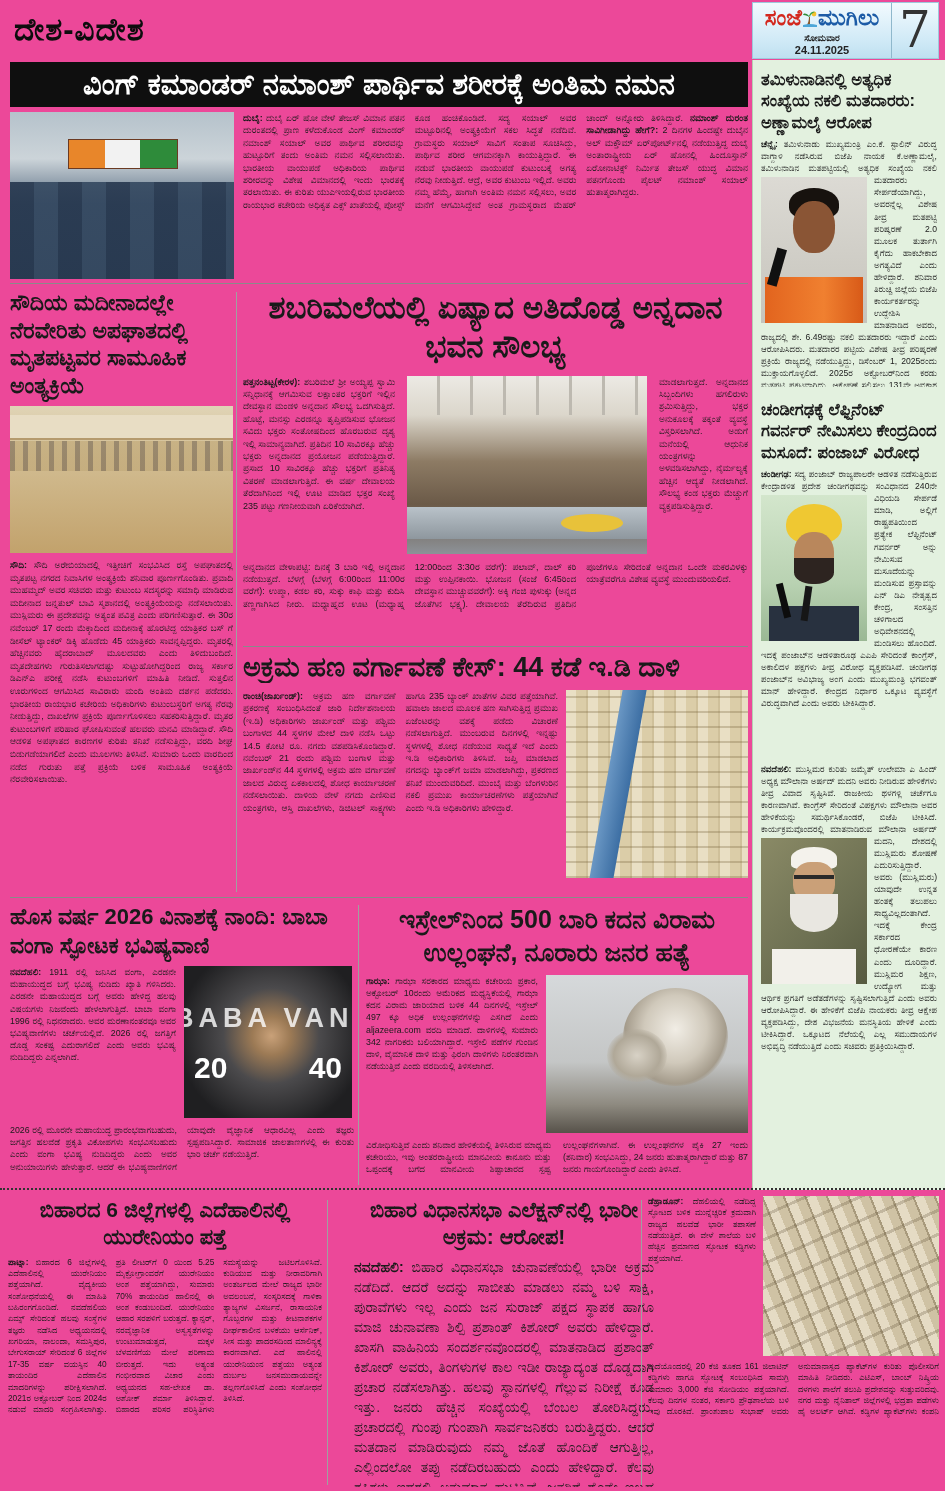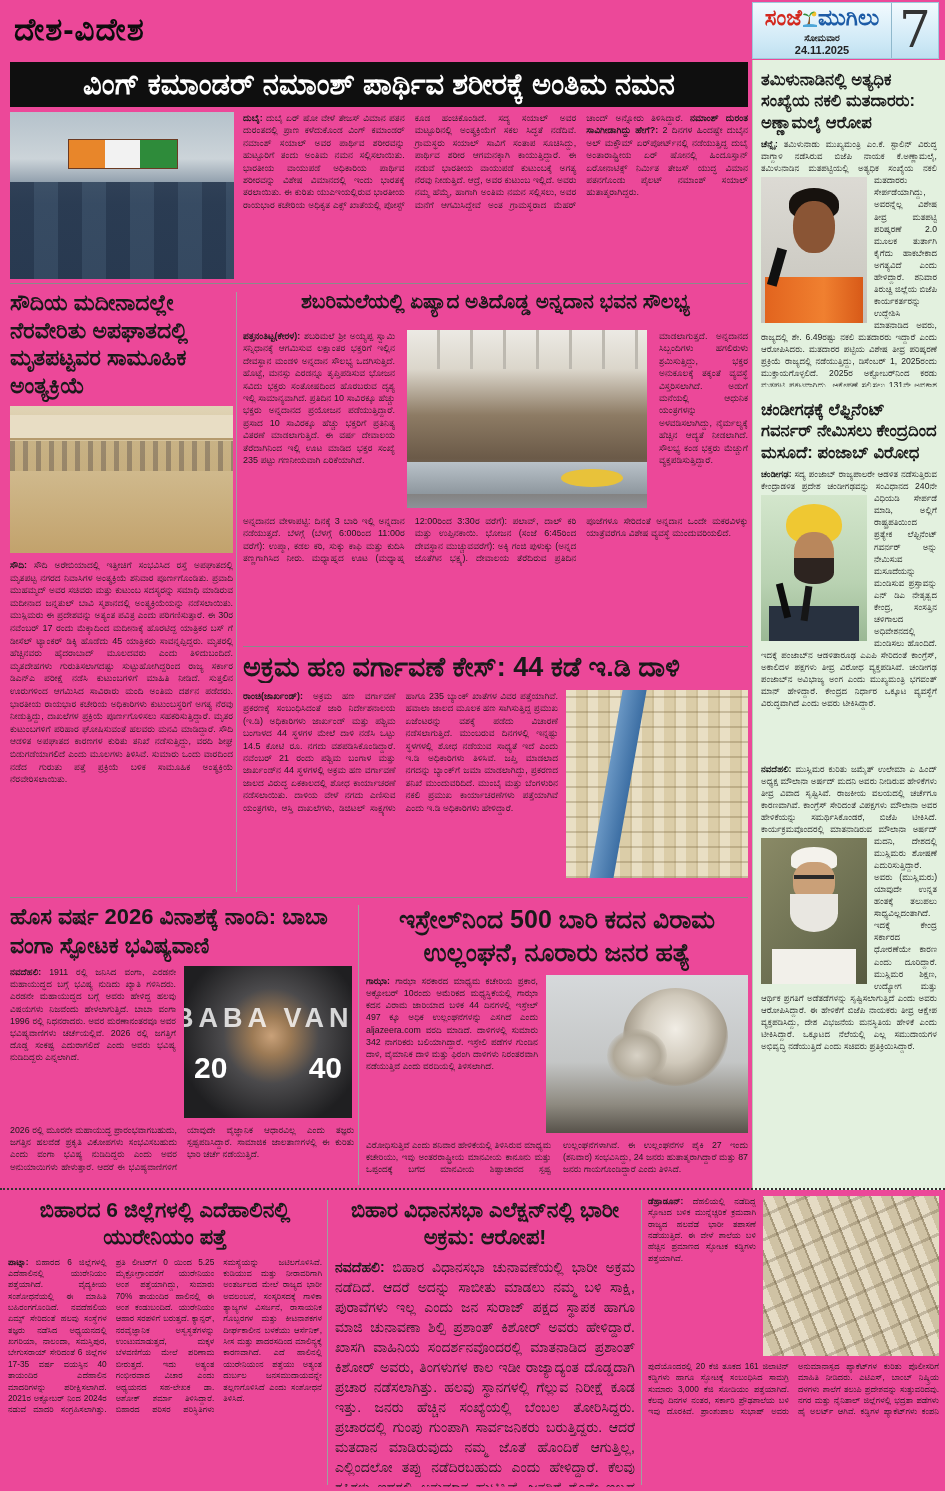--- a/index.html
+++ b/index.html
@@ -33,21 +33,21 @@
   .top-article{position:absolute;left:10px;top:112px;width:738px;height:167px;display:flex;gap:9px;}
   .top-article .body{flex:1;column-count:3;column-gap:10px;font-size:9px;line-height:1.38;height:167px;overflow:hidden;}
 
   
   .saudi{position:absolute;left:10px;top:289px;width:223px;}
   .saudi h2{font-size:22px;line-height:1.25;font-weight:bold;margin:0 0 7px;}
   .saudi .body{font-size:9px;line-height:1.4;height:360px;overflow:hidden;margin-top:6px;}
 
   
   .shabari{position:absolute;left:243px;top:289px;width:505px;}
-  .shabari h2{font-size:20px;text-align:center;line-height:1.25;margin:0 0 16px;font-weight:bold;}
+  .shabari h2{font-size:31px;text-align:center;line-height:1.25;margin:0 0 9px;font-weight:bold;}
   .shabari .row{display:flex;gap:12px;}
   .shabari .colL{width:152px;font-size:9px;line-height:1.38;height:178px;overflow:hidden;}
   .shabari .colR{flex:1;font-size:9px;line-height:1.38;height:178px;overflow:hidden;}
   .shabari .bottom{margin-top:7px;column-count:3;column-gap:10px;font-size:9px;line-height:1.38;height:62px;overflow:hidden;}
 
   
   .ed{position:absolute;left:243px;top:652px;width:505px;}
   .ed h2{font-size:27px;font-weight:bold;margin:0 0 7px;white-space:nowrap;overflow:hidden;}
   .ed .row{display:flex;gap:8px;}
   .ed .body{width:315px;column-count:2;column-gap:10px;font-size:9px;line-height:1.38;height:188px;overflow:hidden;}
@@ -75,21 +75,21 @@
   .rphoto{float:left;width:106px;height:146px;margin:3px 7px 2px 0;}
   #r1{height:318px;} #r2{height:352px;} #r3{height:410px;}
 
   
   .dotted{position:absolute;left:0;top:1188px;width:945px;border-top:2px dotted #333;}
 
   
   .b1{position:absolute;left:8px;top:1196px;width:314px;height:292px;overflow:hidden;}
   .b1 h2,.b2 h2,.b3 h2{font-size:21px;text-align:center;font-weight:bold;line-height:1.3;margin:0 0 6px;}
   .b1 .body{column-count:3;column-gap:9px;font-size:8.3px;line-height:1.37;height:228px;overflow:hidden;}
-  .b2{position:absolute;left:335px;top:1196px;width:300px;height:292px;overflow:hidden;}
+  .b2{position:absolute;left:354px;top:1196px;width:300px;height:292px;overflow:hidden;}
   .b2 .body{font-size:14px;line-height:1.43;height:230px;overflow:hidden;}
   .b3{position:absolute;left:648px;top:1196px;width:291px;height:292px;overflow:hidden;}
   .b3 .row{display:flex;gap:7px;}
   .b3 .colL{width:108px;font-size:8.3px;line-height:1.37;height:160px;overflow:hidden;}
   .b3 .bottom{margin-top:5px;column-count:2;column-gap:9px;font-size:8.3px;line-height:1.37;height:66px;overflow:hidden;}
 
   
   .photo{position:relative;overflow:hidden;flex:none;background:#ccc;}
   .photo-coffin{width:224px;height:167px;background:linear-gradient(180deg,#b5c2cb 0%,#ccd4d9 28%,#5d7186 55%,#45586c 100%);}
   .coffin-officers{position:absolute;bottom:0;left:0;width:100%;height:58%;
@@ -278,21 +278,21 @@
           <div class="mn-beard"></div>
           <div class="mn-torso"></div>
           <div class="mn-mic1"></div>
           <div class="mn-mic2"></div>
         </div>
         <span>ಸಂವಿಧಾನದ 240ನೇ ವಿಧಿಯಡಿ ಸೇರ್ಪಡೆ ಮಾಡಿ, ಅಲ್ಲಿಗೆ ರಾಷ್ಟ್ರಪತಿಯಿಂದ ಪ್ರತ್ಯೇಕ ಲೆಫ್ಟಿನೆಂಟ್ ಗವರ್ನರ್ ಅನ್ನು ನೇಮಿಸುವ ಮಸೂದೆಯನ್ನು ಮಂಡಿಸುವ ಪ್ರಸ್ತಾವನ್ನು ಎನ್ ಡಿಎ ನೇತೃತ್ವದ ಕೇಂದ್ರ, ಸಂಸತ್ತಿನ ಚಳಿಗಾಲದ ಅಧಿವೇಶನದಲ್ಲಿ ಮಂಡಿಸಲು ಹೊಂದಿದೆ. ಇದಕ್ಕೆ ಪಂಜಾಬ್‌ನ ಆಡಳಿತಾರೂಢ ಎಎಪಿ ಸೇರಿದಂತೆ ಕಾಂಗ್ರೆಸ್, ಅಕಾಲಿದಳ ಪಕ್ಷಗಳು ತೀವ್ರ ವಿರೋಧ ವ್ಯಕ್ತಪಡಿಸಿವೆ. ಚಂಡೀಗಢ ಪಂಜಾಬ್‌ನ ಅವಿಭಾಜ್ಯ ಅಂಗ ಎಂದು ಮುಖ್ಯಮಂತ್ರಿ ಭಗವಂತ್ ಮಾನ್ ಹೇಳಿದ್ದಾರೆ. ಕೇಂದ್ರದ ನಿರ್ಧಾರ ಒಕ್ಕೂಟ ವ್ಯವಸ್ಥೆಗೆ ವಿರುದ್ಧವಾಗಿದೆ ಎಂದು ಅವರು ಟೀಕಿಸಿದ್ದಾರೆ.</span>
       </div>
     </div>
     <div class="rart" id="r3">
       <div class="body jt">
-        <span class="dl">ನವದೆಹಲಿ: </span><span>ಮುಸ್ಲಿಮರ ಕುರಿತು ಜಮೈತ್ ಉಲೇಮಾ ಎ ಹಿಂದ್ ಅಧ್ಯಕ್ಷ ಮೌಲಾನಾ ಅರ್ಷದ್ ಮದನಿ ಅವರು ನೀಡಿರುವ ಹೇಳಿಕೆಗಳು ತೀವ್ರ ವಿವಾದ ಸೃಷ್ಟಿಸಿವೆ. ರಾಜಕೀಯ ವಲಯದಲ್ಲಿ ಚರ್ಚೆಗೂ ಕಾರಣವಾಗಿವೆ. ಕಾಂಗ್ರೆಸ್ ಸೇರಿದಂತೆ ವಿಪಕ್ಷಗಳು ಮೌಲಾನಾ ಅವರ ಹೇಳಿಕೆಯನ್ನು ಸಮರ್ಥಿಸಿಕೊಂಡರೆ, ಬಿಜೆಪಿ ಟೀಕಿಸಿದೆ. ಕಾರ್ಯಕ್ರಮವೊಂದರಲ್ಲಿ ಮಾತನಾಡಿರುವ</span>
+        <span class="dl">ನವದೆಹಲಿ: </span><span>ಮುಸ್ಲಿಮರ ಕುರಿತು ಜಮೈತ್ ಉಲೇಮಾ ಎ ಹಿಂದ್ ಅಧ್ಯಕ್ಷ ಮೌಲಾನಾ ಅರ್ಷದ್ ಮದನಿ ಅವರು ನೀಡಿರುವ ಹೇಳಿಕೆಗಳು ತೀವ್ರ ವಿವಾದ ಸೃಷ್ಟಿಸಿವೆ. ರಾಜಕೀಯ ಥಳಗಳ್ಲಿ ಚರ್ಚೆಗೂ ಕಾರಣವಾಗಿವೆ. ಕಾಂಗ್ರೆಸ್ ಸೇರಿದಂತೆ ವಿಪಕ್ಷಗಳು ಮೌಲಾನಾ ಅವರ ಹೇಳಿಕೆಯನ್ನು ಸಮರ್ಥಿಸಿಕೊಂಡರೆ, ಬಿಜೆಪಿ ಟೀಕಿಸಿದೆ. ಕಾರ್ಯಕ್ರಮವೊಂದರಲ್ಲಿ ಮಾತನಾಡಿರುವ</span>
         <div class="photo photo-cleric rphoto">
           <div class="cl-cap"></div>
           <div class="cl-face"></div>
           <div class="cl-glass"></div>
           <div class="cl-beard"></div>
           <div class="cl-robe"></div>
         </div>
         <span>ಮೌಲಾನಾ ಅರ್ಷದ್ ಮದನಿ, ದೇಶದಲ್ಲಿ ಮುಸ್ಲಿಮರು ಶೋಷಣೆ ಎದುರಿಸುತ್ತಿದ್ದಾರೆ. ಅವರು (ಮುಸ್ಲಿಮರು) ಯಾವುದೇ ಉನ್ನತ ಹಂತಕ್ಕೆ ತಲುಪಲು ಸಾಧ್ಯವಿಲ್ಲದಂತಾಗಿದೆ. ಇದಕ್ಕೆ ಕೇಂದ್ರ ಸರ್ಕಾರದ ಧೋರಣೆಯೇ ಕಾರಣ ಎಂದು ದೂರಿದ್ದಾರೆ. ಮುಸ್ಲಿಮರ ಶಿಕ್ಷಣ, ಉದ್ಯೋಗ ಮತ್ತು ಆರ್ಥಿಕ ಪ್ರಗತಿಗೆ ಅಡೆತಡೆಗಳನ್ನು ಸೃಷ್ಟಿಸಲಾಗುತ್ತಿದೆ ಎಂದು ಅವರು ಆರೋಪಿಸಿದ್ದಾರೆ. ಈ ಹೇಳಿಕೆಗೆ ಬಿಜೆಪಿ ನಾಯಕರು ತೀವ್ರ ಆಕ್ಷೇಪ ವ್ಯಕ್ತಪಡಿಸಿದ್ದು, ದೇಶ ವಿಭಜನೆಯ ಮನಸ್ಥಿತಿಯ ಹೇಳಿಕೆ ಎಂದು ಟೀಕಿಸಿದ್ದಾರೆ. ಒಕ್ಕೂಟದ ನೆಲೆಯಲ್ಲಿ ಎಲ್ಲ ಸಮುದಾಯಗಳ ಅಭಿವೃದ್ಧಿ ನಡೆಯುತ್ತಿದೆ ಎಂದು ಸಚಿವರು ಪ್ರತಿಕ್ರಿಯಿಸಿದ್ದಾರೆ.</span>
       </div>
     </div>

